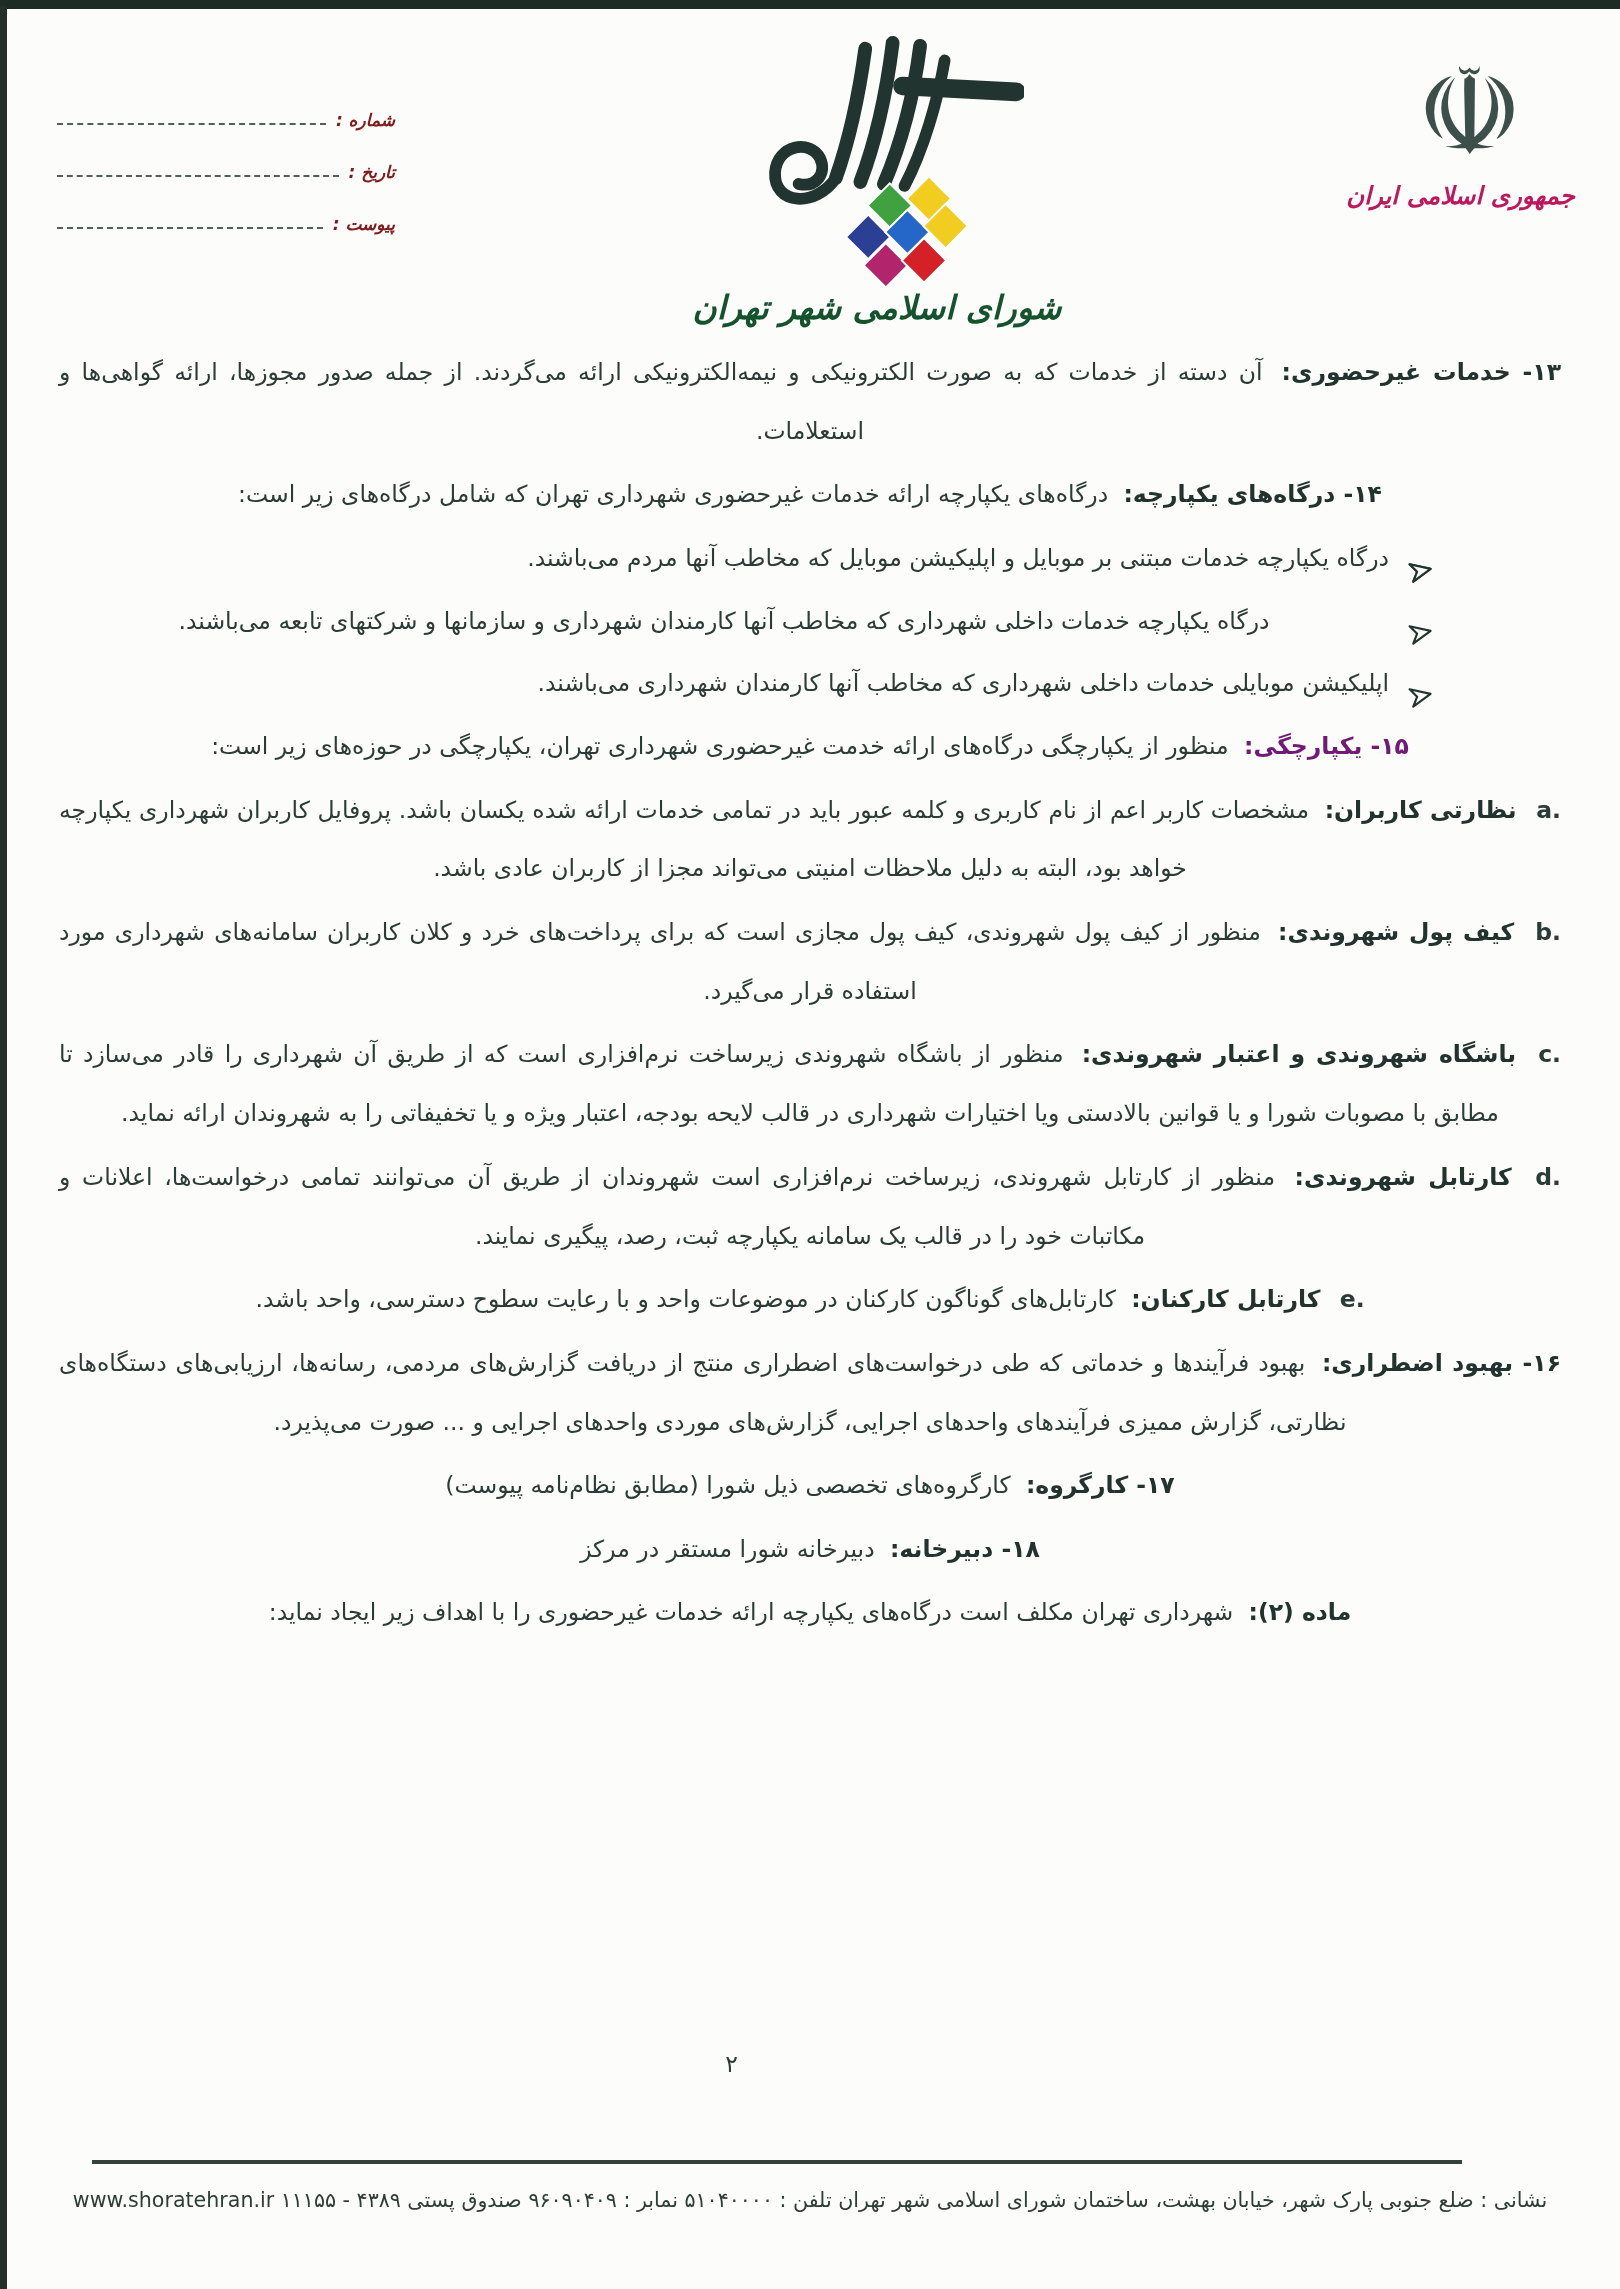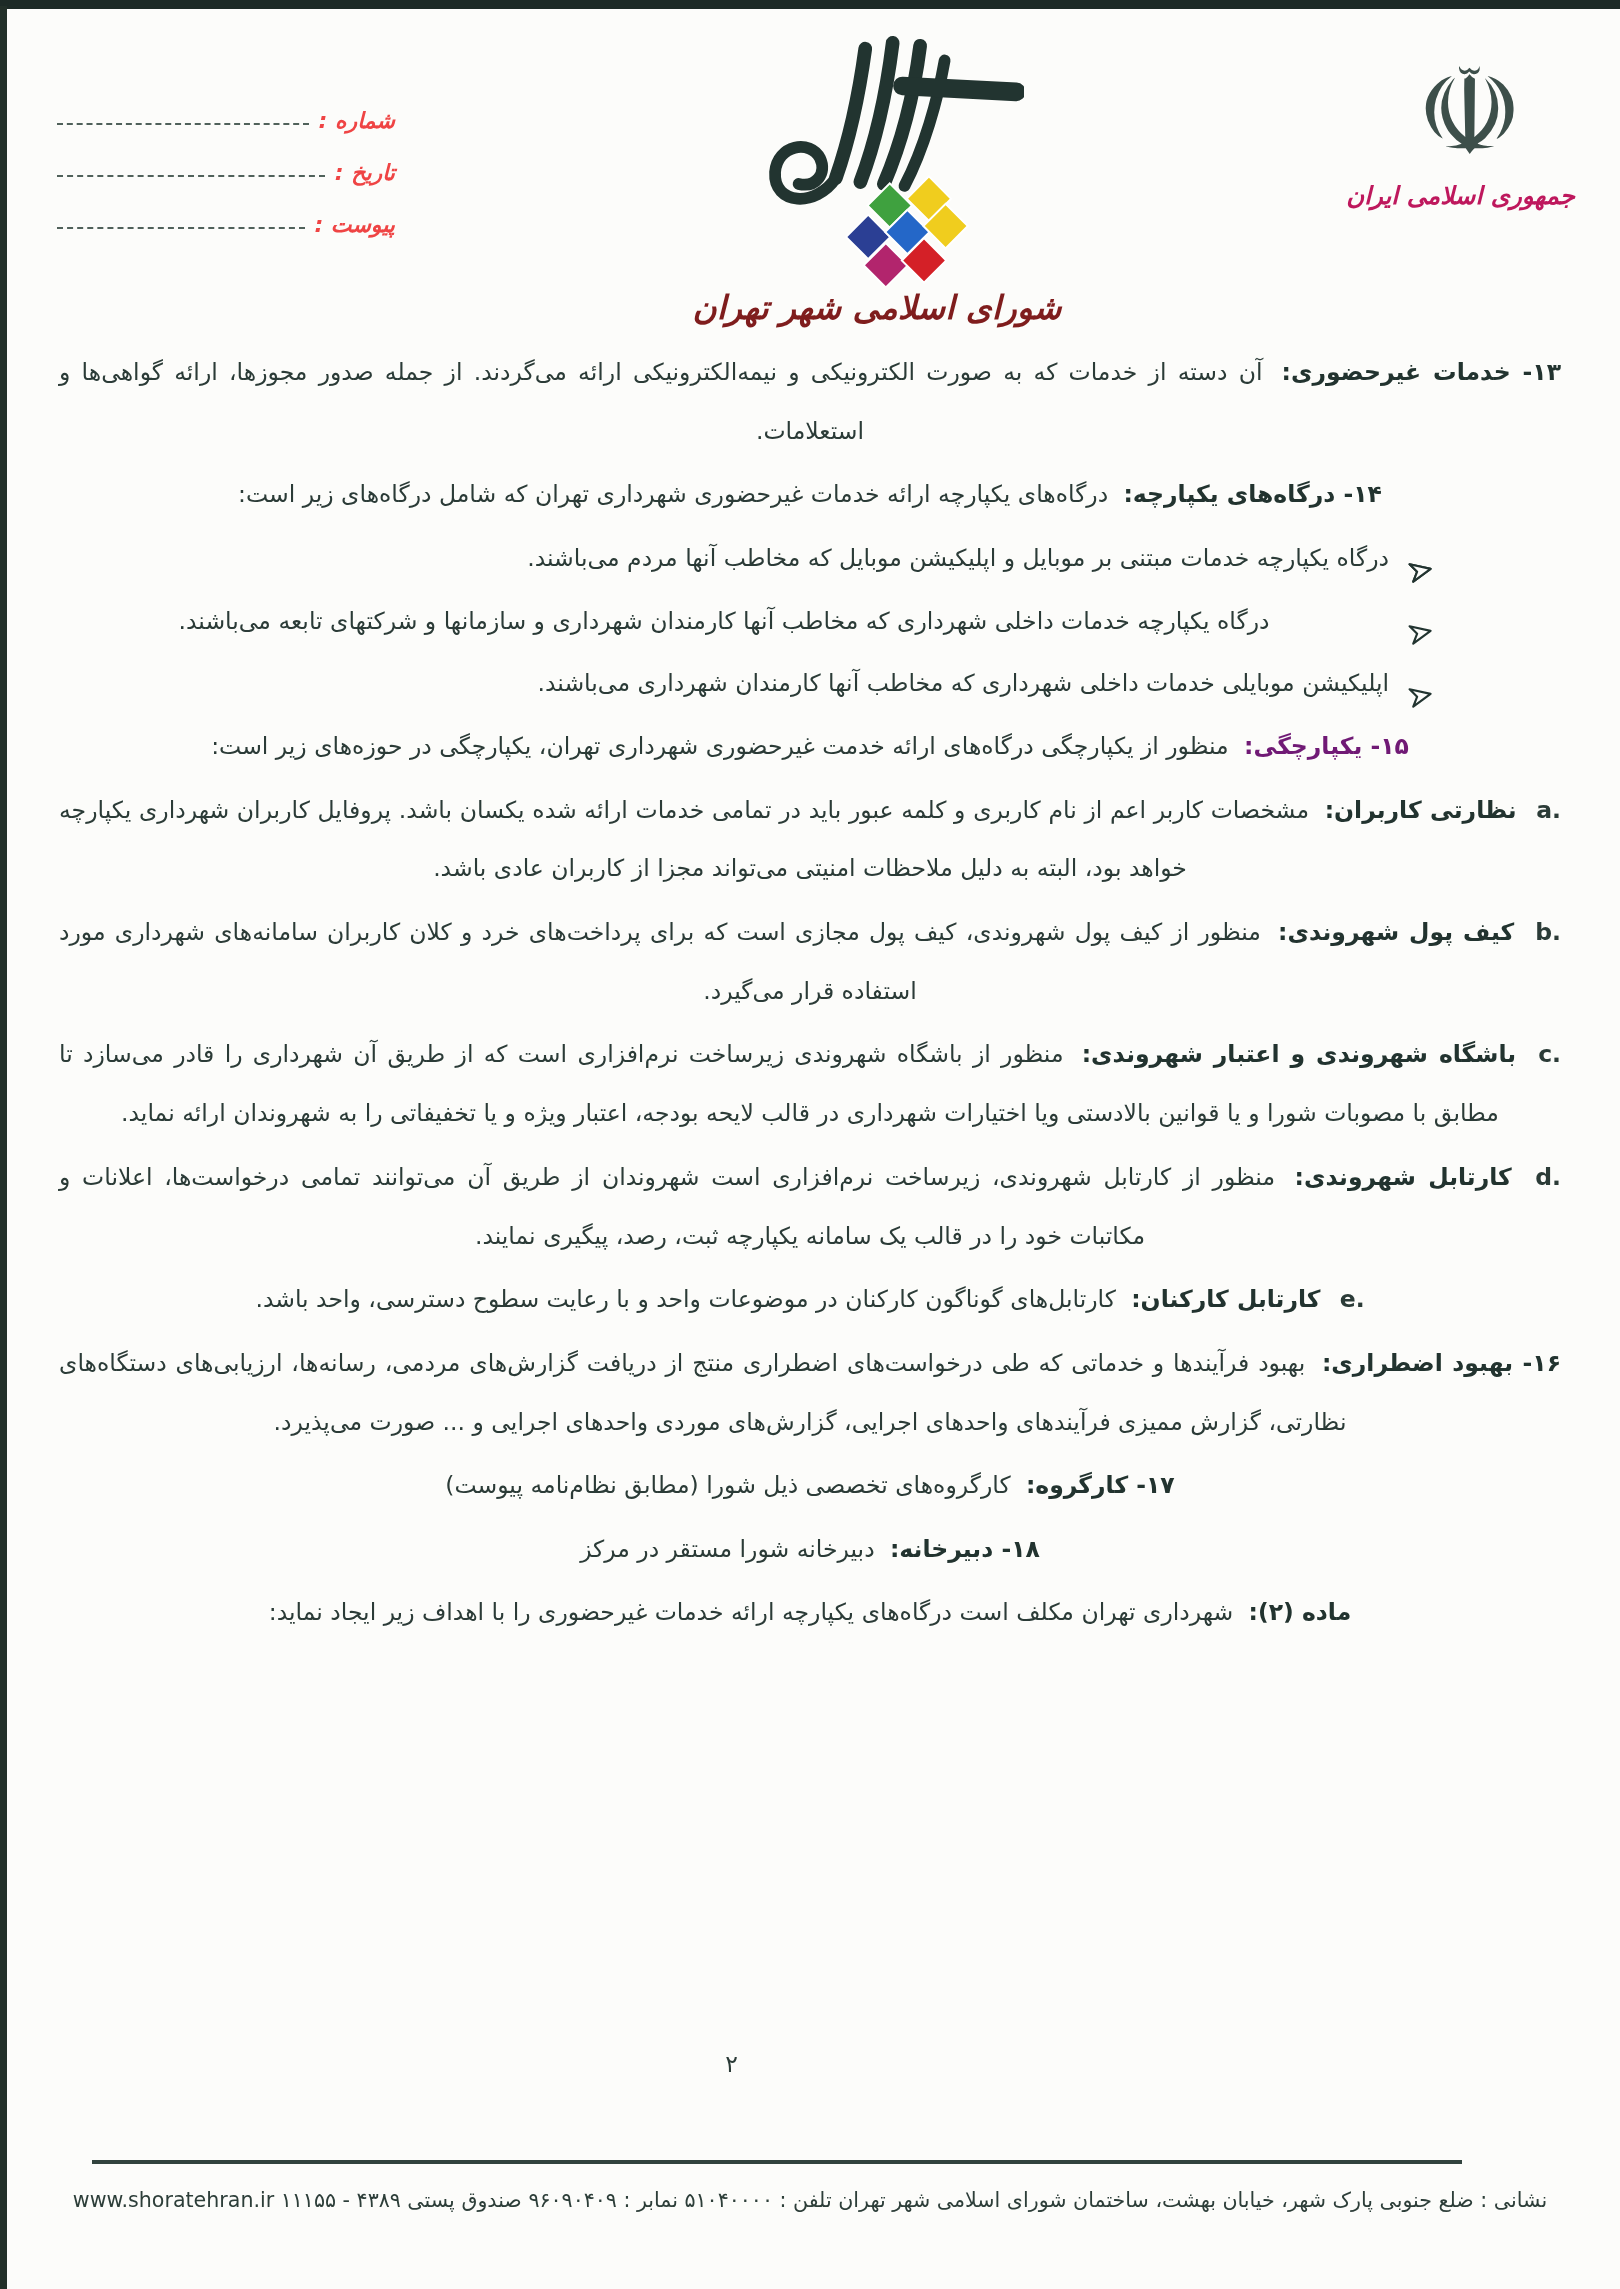--- a/index.html
+++ b/index.html
@@ -13,29 +13,29 @@
     overflow:hidden;
     margin:0 auto;
   }
   
   .scan-top{position:absolute;top:0;left:0;right:0;height:8.8px;background:#1d2a26;}
   .scan-left{position:absolute;top:5.9px;left:0;bottom:0;width:6.9px;background:#233029;}
 
   
   .ref-fields{position:absolute;top:94px;left:57px;width:338px;direction:rtl;}
   .ref-row{display:flex;align-items:center;height:52px;}
-  .ref-label{font-size:22px;font-weight:bold;font-style:italic;color:#ef4444;white-space:nowrap;margin-left:9.8px;}
+  .ref-label{font-size:17px;font-weight:bold;font-style:italic;color:#7f1d1d;white-space:nowrap;margin-left:9.8px;}
   .ref-dashes{flex:1;border-bottom:2px dashed #50615a;height:0;transform:translateY(3.9px);}
 
   
   .council{position:absolute;top:29px;left:676px;width:402px;text-align:center;}
   .council svg{display:block;margin:0 auto;}
   .council-caption{
     margin-top:2px;font-size:33px;font-weight:bold;font-style:italic;
-    color:#7f1d1d;letter-spacing:-1px;white-space:nowrap;
+    color:#14532d;letter-spacing:-1px;white-space:nowrap;
   }
 
   
   .emblem{position:absolute;top:47px;left:1364px;width:211px;text-align:center;}
   .emblem-glyph{font-size:120px;line-height:1.1;color:#3d4f4a;}
   .emblem-caption{font-size:24.5px;font-weight:bold;font-style:italic;color:#be185d;margin-top:2px;white-space:nowrap;}
 
   
   .body{position:absolute;top:343px;right:59px;left:59px;font-size:23.5px;line-height:2.5;}
   .para{margin:0 0 4.9px 0;text-align:justify;text-align-last:center;}

